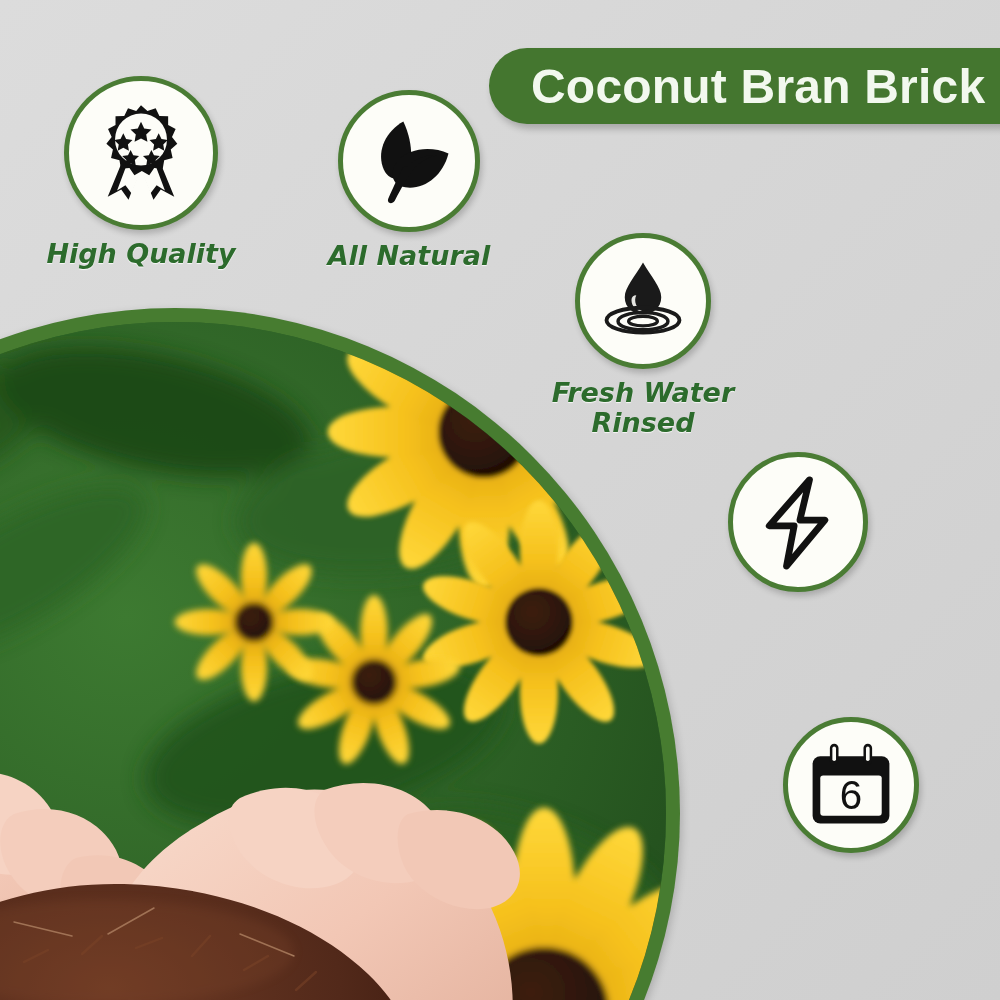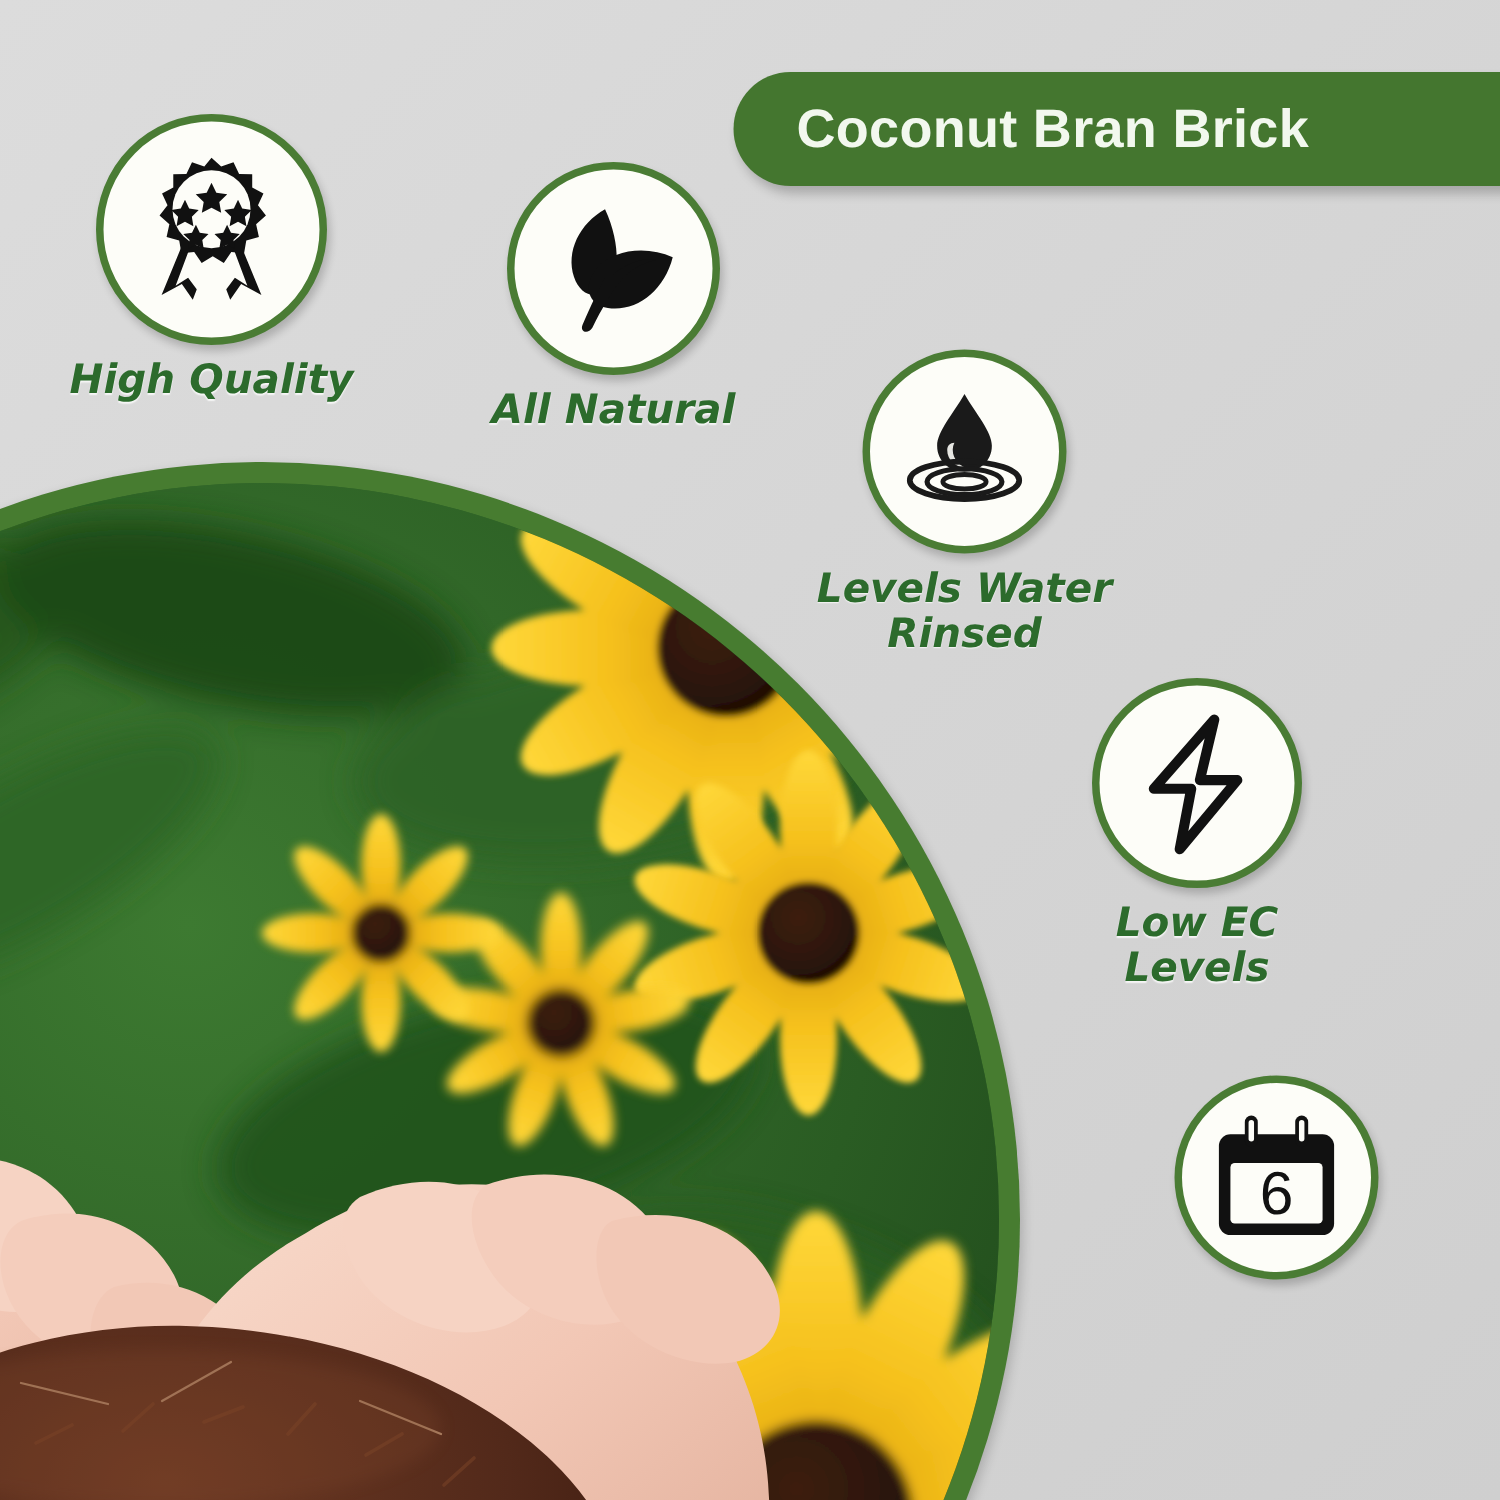--- a/index.html
+++ b/index.html
@@ -33,21 +33,21 @@
     box-shadow: 3px 5px 7px rgba(0,0,0,0.22);
     display: flex;
     align-items: center;
     padding-left: 42px;
     box-sizing: border-box;
   }
   .title-text {
     color: #f2f8ee;
     font-family: "Liberation Sans", sans-serif;
     font-weight: bold;
-    font-size: 36px;
+    font-size: 48px;
     letter-spacing: 0.2px;
     white-space: nowrap;
   }
 
   
   .photo-ring {
     position: absolute;
     left: -330px;
     top: 308px;
     width: 1010px;
@@ -93,21 +93,21 @@
     font-weight: bold;
     font-size: 27px;
     line-height: 1.12;
     white-space: pre-line;
     text-shadow: 0 1px 1px rgba(255,255,255,0.8);
   }
 
   
   #feature-0 { left: 28px;  top: 76px;  width: 226px; text-align: center; }
   #feature-0 .badge { width: 154px; height: 154px; border: 5px solid #4a7c34; }
-  #feature-1 { left: 296px; top: 108px; width: 226px; }
+  #feature-1 { left: 296px; top: 90px; width: 226px; }
   #feature-1 .badge { width: 142px; height: 142px; border: 5px solid #4a7c34; }
   #feature-2 { left: 540px; top: 233px; width: 206px; }
   #feature-2 .badge { width: 136px; height: 136px; border: 5px solid #4a7c34; }
   #feature-3 { left: 700px; top: 452px; width: 196px; }
   #feature-3 .badge { width: 140px; height: 140px; border: 5px solid #4a7c34; }
   #feature-4 { left: 752px; top: 717px; width: 198px; }
   #feature-4 .badge { width: 136px; height: 136px; border: 5px solid #4a7c34; }
 </style>
 </head>
 <body>
@@ -479,32 +479,30 @@
                    C 60 64, 69 57, 69 46 C 69 36, 58 24, 50 10 Z"></path>
           <path d="M43 44 C 40 50, 43 58, 50 61 C 44 61, 38 56, 38 49 C 38 46, 40 44 43 44 Z" fill="#fdfdf8" opacity="0.9"></path>
         </g>
         <g fill="none" stroke="#1a1a1a" stroke-linecap="round">
           <ellipse cx="50" cy="71" rx="15" ry="5" stroke-width="3.4"></ellipse>
           <ellipse cx="50" cy="71" rx="26" ry="9" stroke-width="3.6"></ellipse>
           <ellipse cx="50" cy="70" rx="38" ry="13" stroke-width="4.0"></ellipse>
         </g>
       </svg>
     </div>
-    <div class="feature-label">Levels Water
+    <div class="feature-label">Fresh Water
 Rinsed</div>
   </div>
 
   <div class="feature" id="feature-3">
     <div class="badge">
       <svg width="96" height="96" viewBox="0 0 100 100">
         <path d="M62 6 L20 54 L46 54 L38 96 L78 48 L52 48 Z" fill="none" stroke="#111111" stroke-width="7" stroke-linejoin="round" stroke-linecap="round"></path>
       </svg>
     </div>
-    <div class="feature-label">Low EC
-Levels</div>
   </div>
 
   <div class="feature" id="feature-4">
     <div class="badge">
       <svg width="96" height="96" viewBox="0 0 100 100">
         <g fill="#111111">
 
           <rect x="10" y="20" width="80" height="70" rx="8"></rect>
 
           <rect x="18" y="40" width="64" height="42" rx="3" fill="#fdfdf8"></rect>

